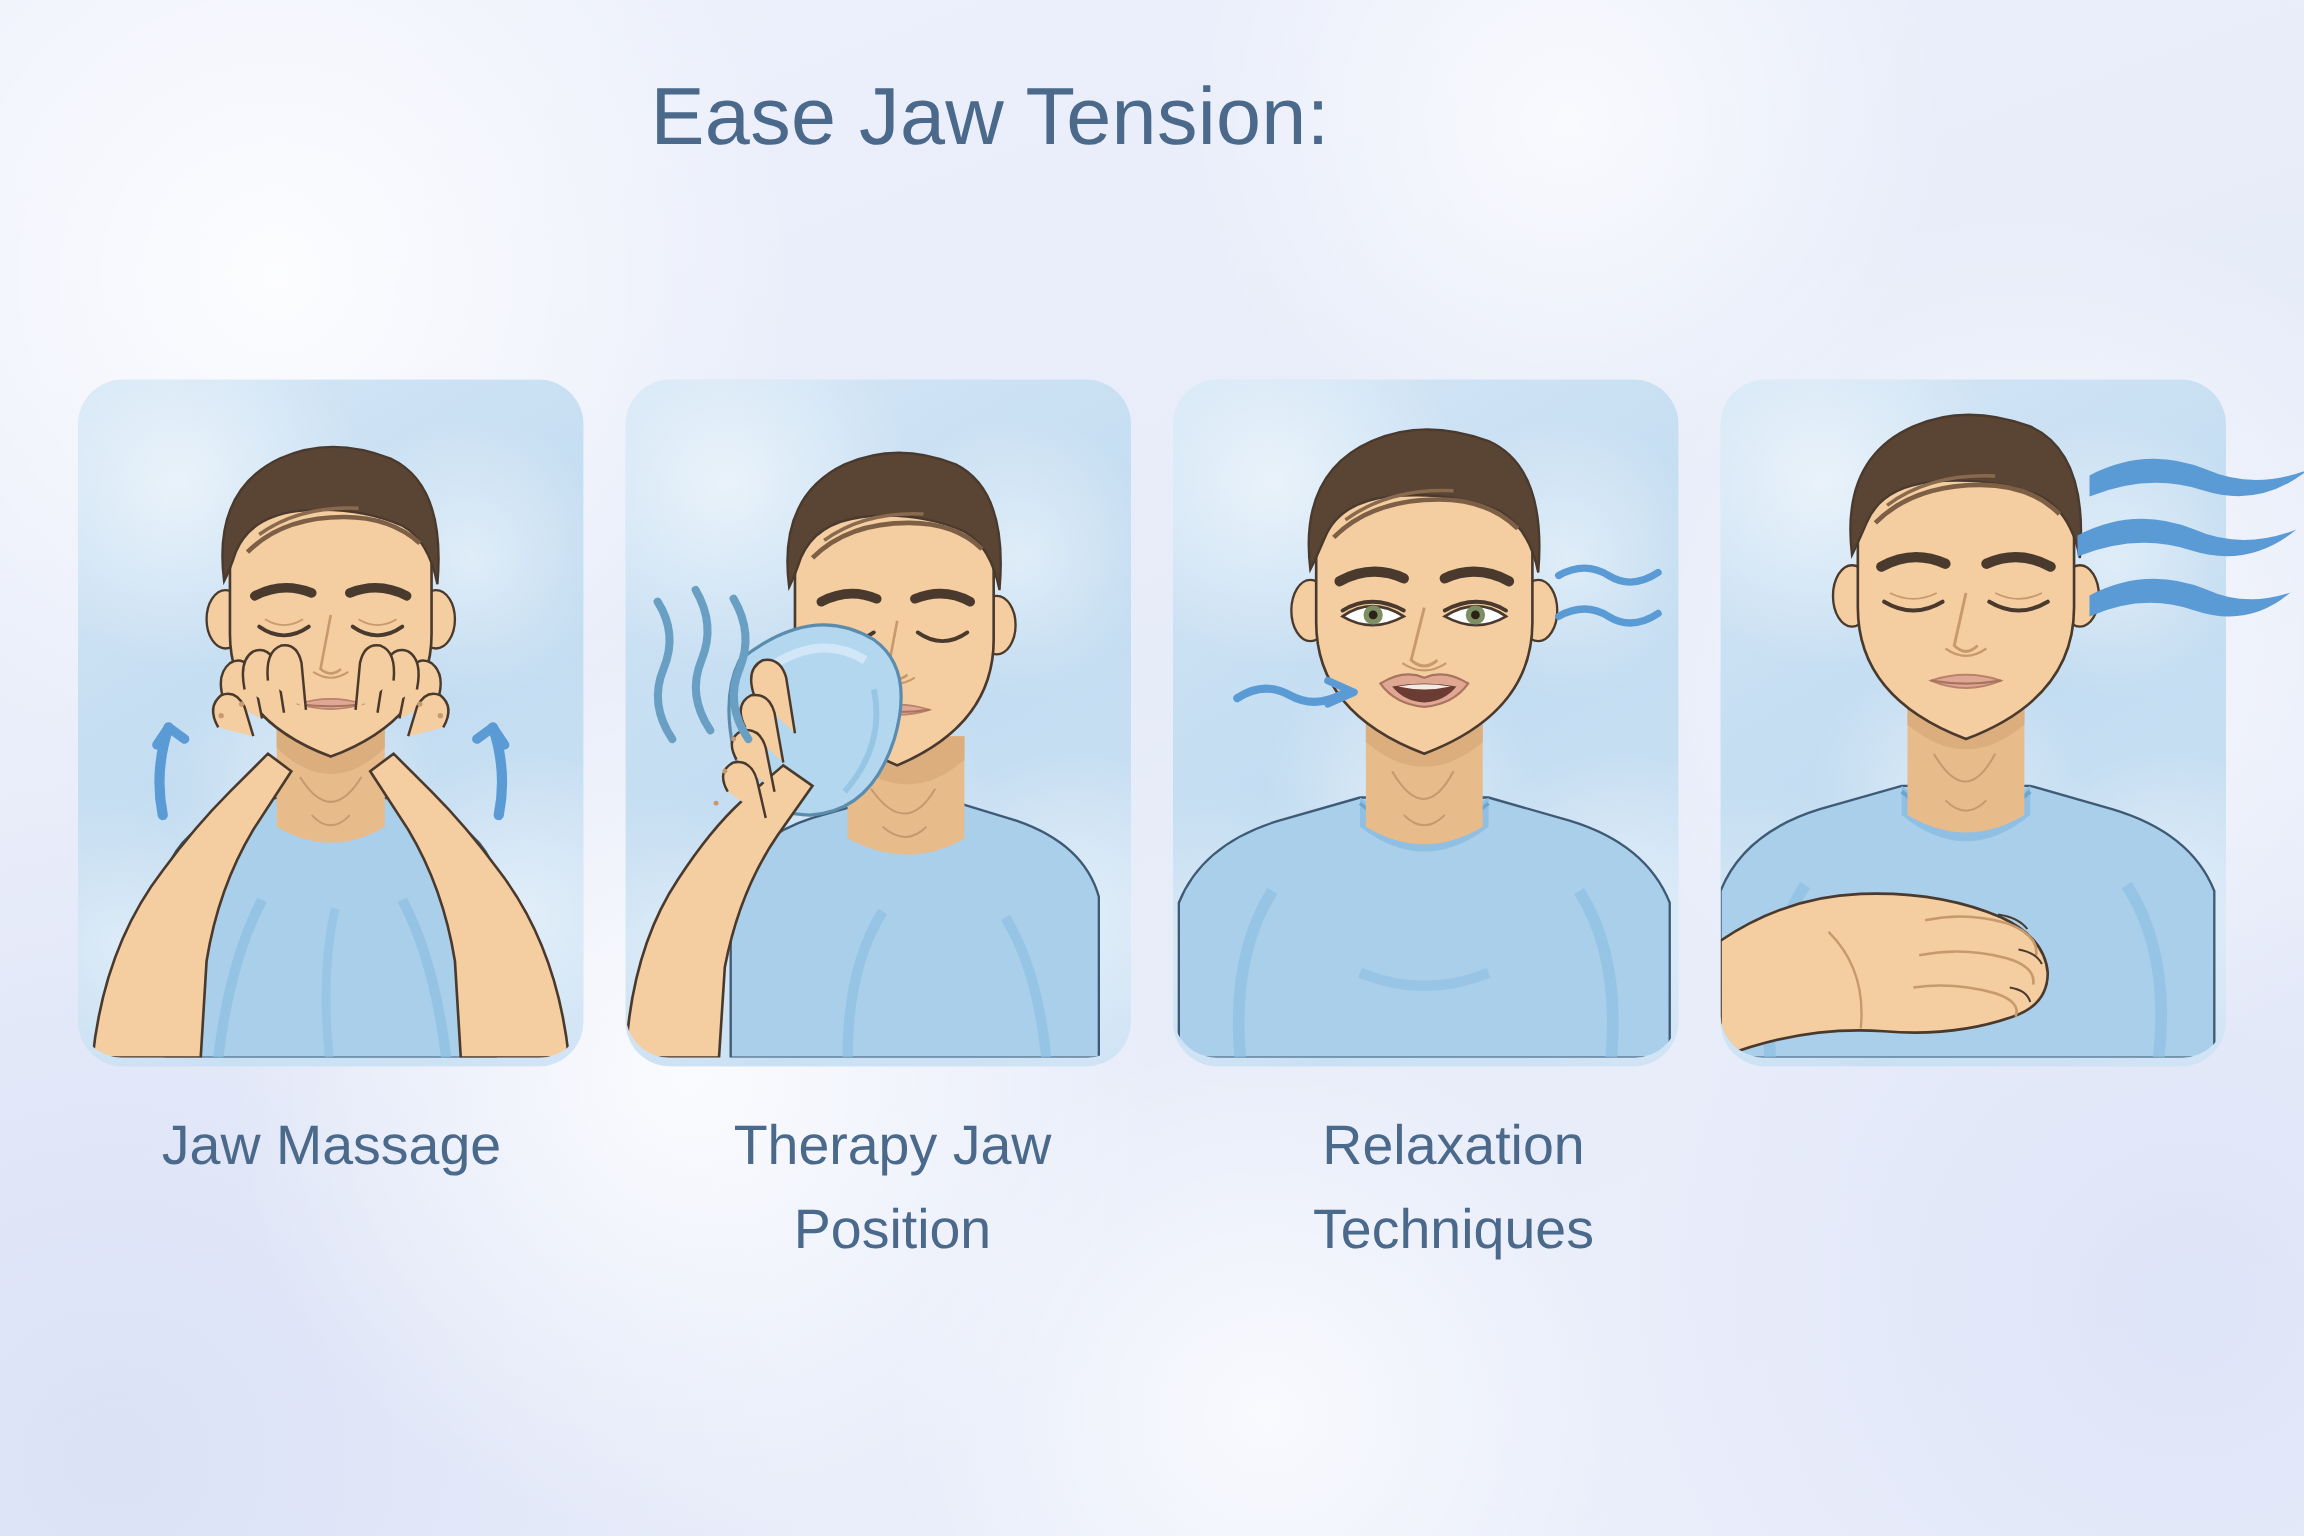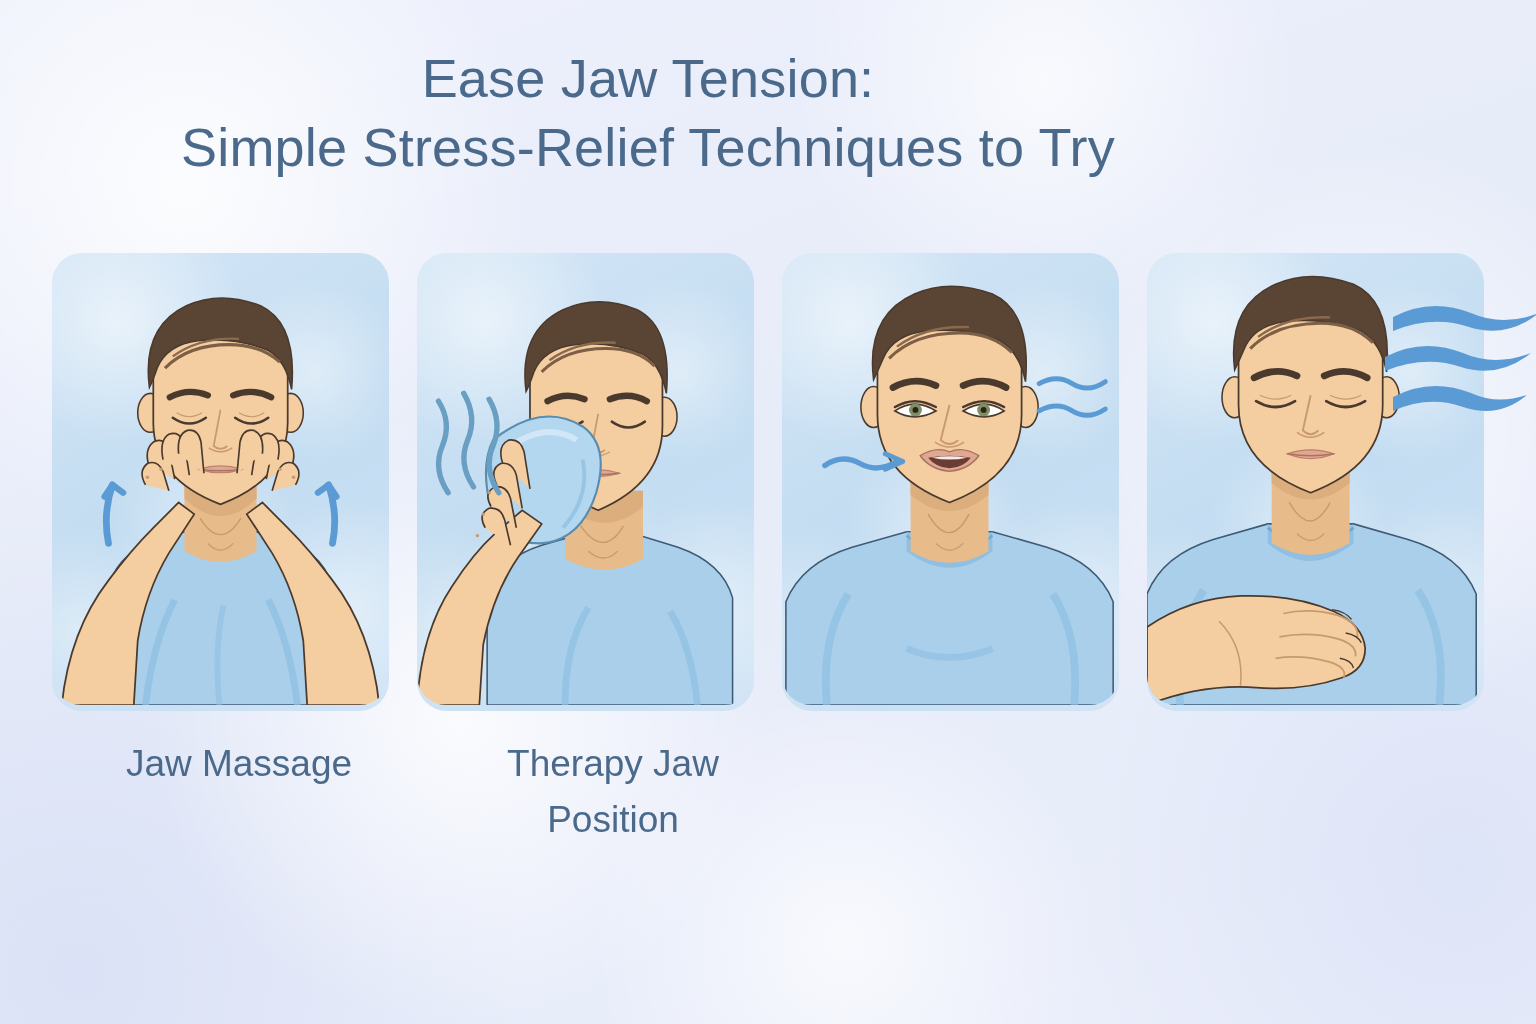--- a/index.html
+++ b/index.html
@@ -28,21 +28,21 @@
       radial-gradient(circle at 5% 95%, rgba(214,222,245,0.75) 0%, rgba(214,222,245,0) 26%),
       radial-gradient(circle at 95% 85%, rgba(214,222,245,0.6) 0%, rgba(214,222,245,0) 22%),
       linear-gradient(160deg, #eef1fc 0%, #e7ecf9 45%, #eaeefb 100%);
     overflow: hidden;
   }
 
   
   #title-block {
     position: absolute;
     top: 44px;
-    left: 0;
+    left: 12px;
     width: 1296px;
     text-align: center;
     line-height: 1.28;
     color: #4b6a8b;
   }
   .title-line {
     display: block;
     font-weight: 400;
     letter-spacing: 0.2px;
   }
@@ -87,42 +87,41 @@
     width: 346px; height: 458px;
     overflow: visible;
     pointer-events: none;
   }
   .overflow-art svg { overflow: visible; }
 
   
   #caption-row {
     position: absolute;
     top: 736px;
-    left: 66px;
+    left: 48px;
     width: 1432px;
     display: flex;
     gap: 28px;
   }
   .caption {
     width: 346px;
     text-align: center;
     font-size: 37px;
     line-height: 1.5;
     color: #4b6a8b;
     font-weight: 400;
   }
 </style>
 </head>
 <body>
 
 <div id="stage">
 
   <div id="title-block">
     <span class="title-line title-line-1">Ease Jaw Tension:</span>
-    <span class="title-line title-line-2">Simple Stress-Relief Techniques to Try</span>
   </div>
 
   <div id="panel-row">
 
     <div class="panel">
       <div class="panel-art">
         <svg viewBox="0 0 346 458" xmlns="http://www.w3.org/2000/svg">
           <defs>
             <clipPath id="p1clip">
                 <rect x="0" y="0" width="346" height="458" rx="30"></rect>
@@ -390,15 +389,16 @@
           </g>
         </svg>
       </div>
     </div>
 
   </div>
 
   <div id="caption-row">
     <div class="caption">Jaw Massage</div>
     <div class="caption">Therapy Jaw Position</div>
+    <div class="caption">Relaxation Techniques</div>
   </div>
 
 </div>
 
 </body></html>

